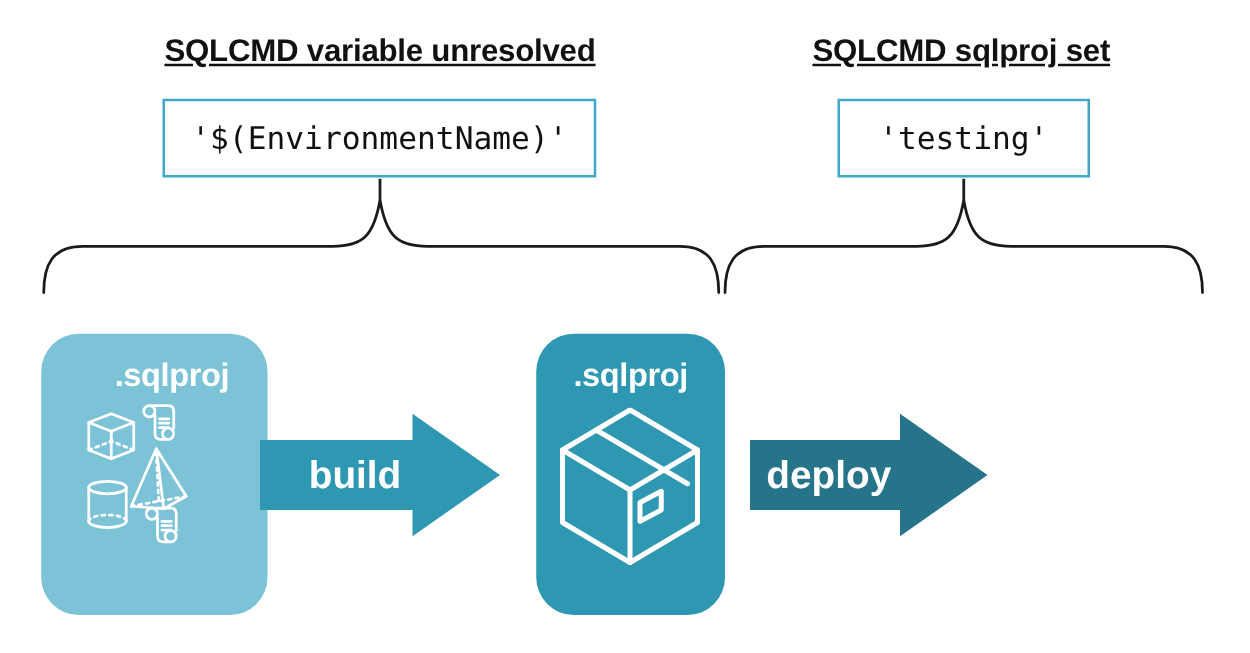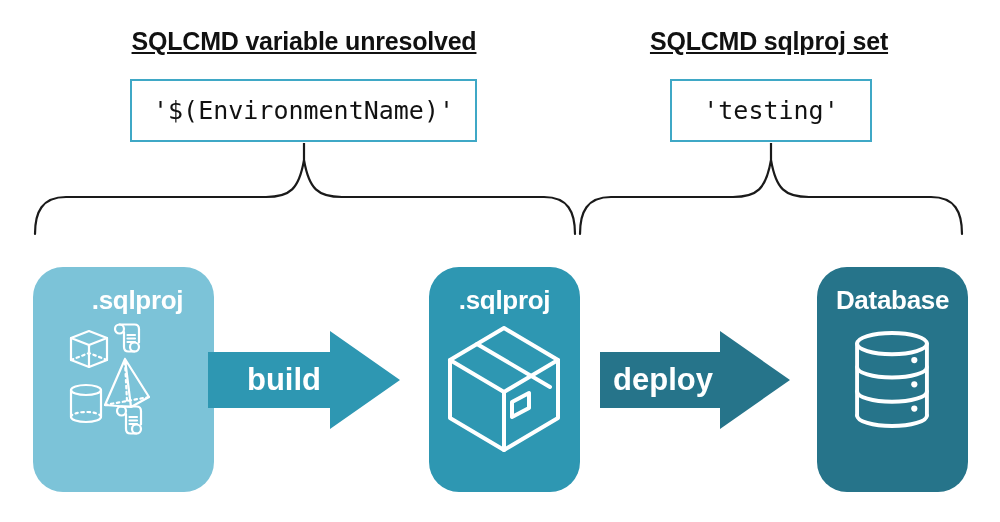--- a/index.html
+++ b/index.html
@@ -124,29 +124,14 @@
     </svg>
   </div>
 
   <div class="arrow arrow-deploy">
     <svg width="190" height="98" viewBox="0 0 190 98">
       <polygon points="0,21 120,21 120,0 190,49 120,98 120,77 0,77" style="fill: rgb(38, 116, 138);"></polygon>
     </svg>
     <div class="arrow-label">deploy</div>
   </div>
 
-  <div class="node node-database" style="background-color: rgb(38, 116, 138);">
-    <div class="node-label">Database</div>
-    <svg style="left:36px;top:64px" width="78" height="97" viewBox="0 0 80 100">
-      <g class="icon-stroke thick" style="stroke: rgb(255, 255, 255);">
-        <ellipse cx="40" cy="13" rx="36" ry="11"></ellipse>
-        <path d="M4,13 L4,87 M76,13 L76,87"></path>
-        <path d="M4,87 A36,11 0 0 0 76,87"></path>
-        <path d="M4,37 A36,11 0 0 0 76,37"></path>
-        <path d="M4,62 A36,11 0 0 0 76,62"></path>
-        <circle class="dot" cx="63" cy="30" r="3.2"></circle>
-        <circle class="dot" cx="63" cy="55" r="3.2"></circle>
-        <circle class="dot" cx="63" cy="80" r="3.2"></circle>
-      </g>
-    </svg>
-  </div>
 
 </div>
 
 </body></html>

